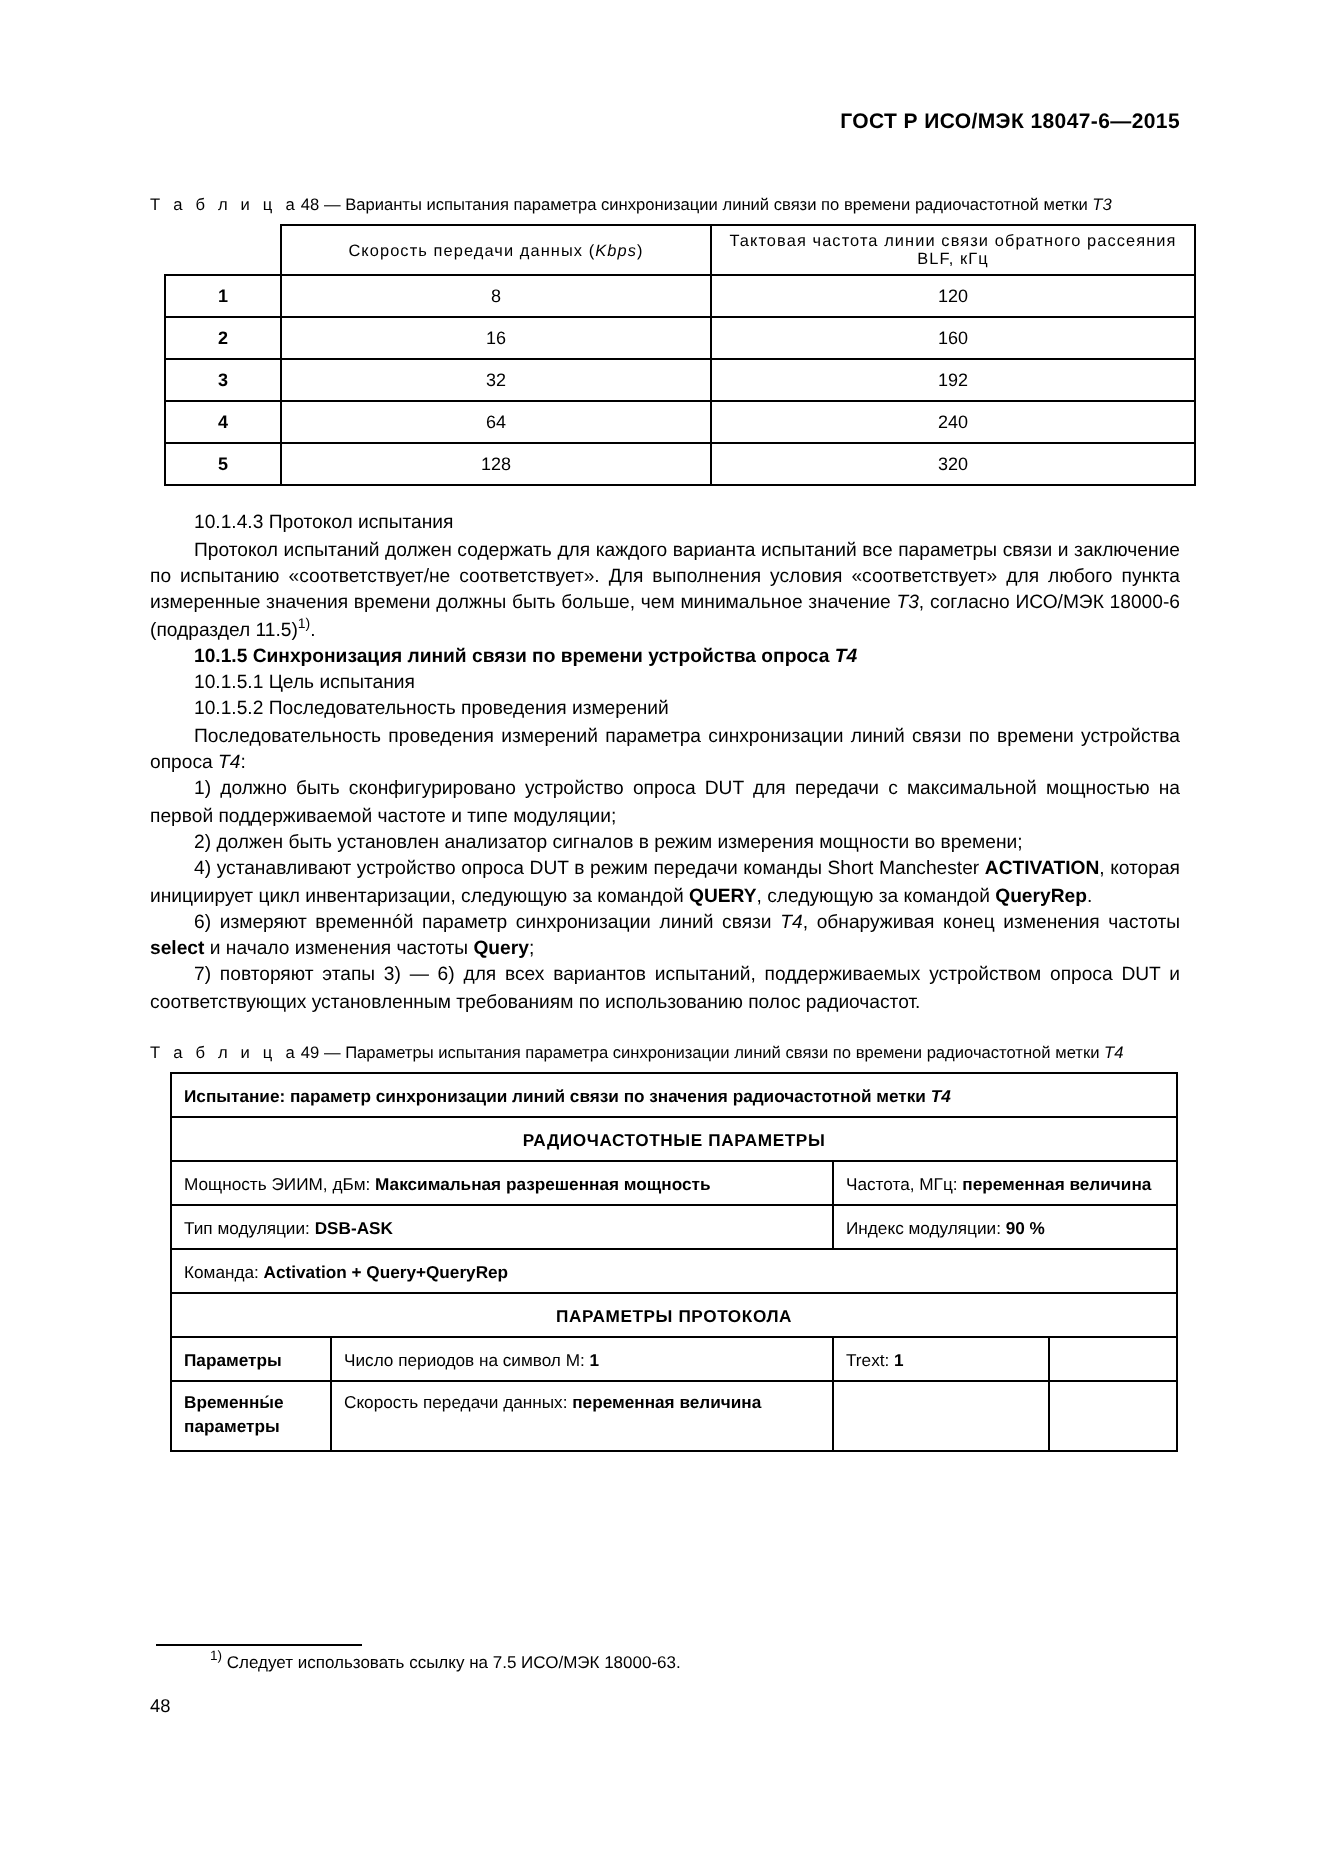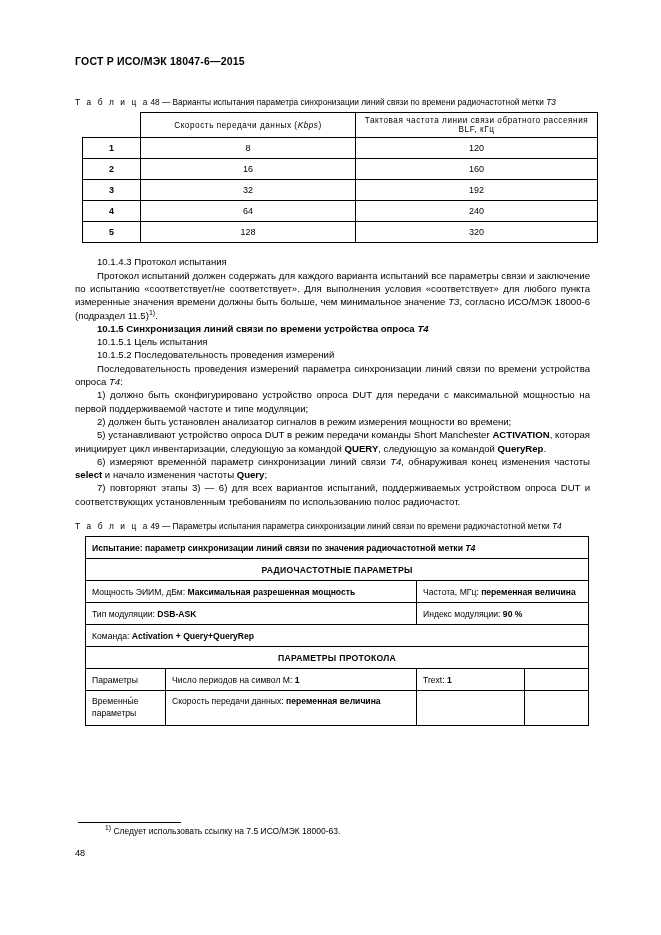--- a/index.html
+++ b/index.html
@@ -25,20 +25,21 @@
   }
   .content {
     position: absolute;
     left: 75px;
     top: 55px;
     width: 515px;
   }
 
   
   .doc-header {
+    text-align: right;
     font-size: 10.5px;
     font-weight: bold;
     letter-spacing: 0.2px;
     margin: 0 0 30px 0;
     padding-right: 0px;
   }
 
   
   .tbl-caption {
     font-size: 8.3px;
@@ -128,21 +129,21 @@
     border: 0.8px solid #000;
     padding: 4px 6px;
     font-size: 8.6px;
     vertical-align: middle;
     height: 13px;
   }
   .t49 .topline { border-top: 1.5px solid #000; }
   .t49 .thickbot { border-bottom: 1.5px solid #000; }
   .t49 .center { text-align: center; font-weight: bold; letter-spacing: 0.3px; }
   .t49 .bold { font-weight: bold; }
-  .t49 .lbl { font-weight: normal; }
+  .t49 .lbl { font-weight: bold; }
   .t49 td.tall { height: 26px; vertical-align: top; }
   .t49 .wrapcell { line-height: 12px; }
 
   
   .footnote-rule {
     position: absolute;
     left: 78px;
     top: 822px;
     width: 103px;
     height: 0;
@@ -233,21 +234,21 @@
       <p class="head">10.1.5.1 Цель испытания</p>
 
 
       <p class="head">10.1.5.2 Последовательность проведения измерений</p>
 
       <p class="para"><span>Последовательность проведения измерений параметра синхронизации линий связи по времени устройства опроса </span><span class="ital">T4</span><span>:</span></p>
 
       <p class="para">1) должно быть сконфигурировано устройство опроса DUT для передачи с максимальной мощностью на первой поддерживаемой частоте и типе модуляции;</p>
       <p class="para">2) должен быть установлен анализатор сигналов в режим измерения мощности во времени;</p>
 
-      <p class="para"><span>5) устанавливают устройство опроса DUT в режим передачи команды Short Manchester </span><span class="b">ACTIVATION</span><span>, которая инициирует цикл инвентаризации, следующую за командой </span><span class="b">QUERY</span><span>, следующую за командой </span><span class="b">QueryRep</span><span>.</span></p>
+      <p class="para"><span>4) устанавливают устройство опроса DUT в режим передачи команды Short Manchester </span><span class="b">ACTIVATION</span><span>, которая инициирует цикл инвентаризации, следующую за командой </span><span class="b">QUERY</span><span>, следующую за командой </span><span class="b">QueryRep</span><span>.</span></p>
 
 
       <p class="para"><span>6) измеряют временнóй параметр синхронизации линий связи </span><span class="ital">T4</span><span>, обнаруживая конец изменения частоты </span><span class="b">select</span><span> и начало изменения частоты </span><span class="b">Query</span><span>;</span></p>
 
       <p class="para">7) повторяют этапы 3) — 6) для всех вариантов испытаний, поддерживаемых устройством опроса DUT и соответствующих установленным требованиям по использованию полос радиочастот.</p>
     </div>
 
     <div class="tbl-caption cap49">
       <span class="tword">Т а б л и ц а</span><span class="tnum">49</span> <span>— Параметры испытания параметра синхронизации линий связи по времени радиочастотной метки </span><span class="ital">T4</span>
     </div>

